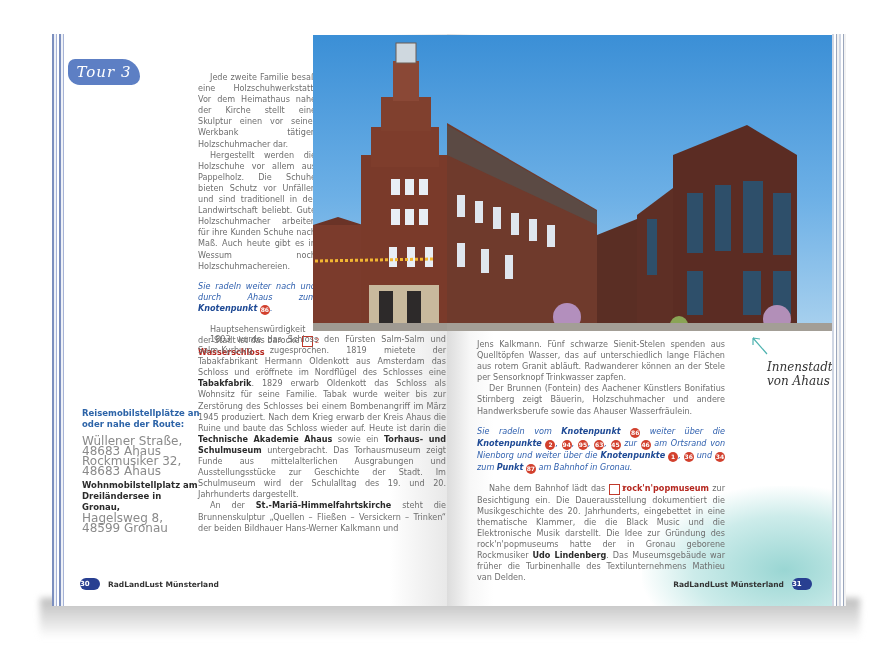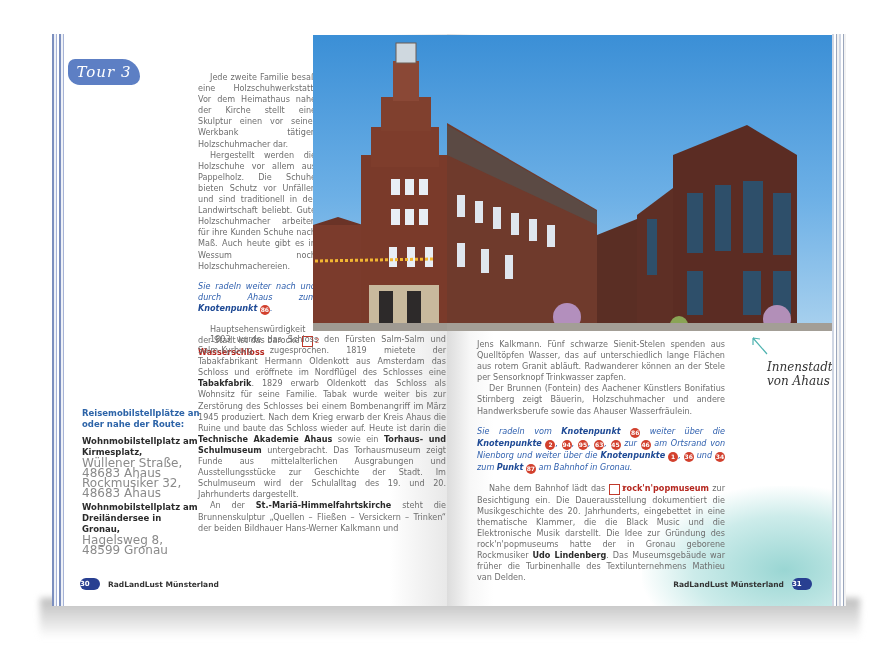--- a/index.html
+++ b/index.html
@@ -69,21 +69,20 @@
     </div>
 
     <div class="col-text" style="left:134px; top:300px; width:248px;">
       <p><span>1803 wurde das Schloss den Fürsten Salm-Salm und Salm-Kyrburg zugesprochen. 1819 mietete der Tabakfabrikant Hermann Oldenkott aus Amsterdam das Schloss und eröffnete im Nordflügel des Schlosses eine </span><b>Tabakfabrik</b><span>. 1829 erwarb Oldenkott das Schloss als Wohnsitz für seine Familie. Tabak wurde weiter bis zur Zerstörung des Schlosses bei einem Bombenangriff im März 1945 produziert. Nach dem Krieg erwarb der Kreis Ahaus die Ruine und baute das Schloss wieder auf. Heute ist darin die </span><b>Technische Akademie Ahaus</b><span> sowie ein </span><b>Torhaus- und Schulmuseum</b><span> untergebracht. Das Torhausmuseum zeigt Funde aus mittelalterlichen Ausgrabungen und Ausstellungsstücke zur Geschichte der Stadt. Im Schulmuseum wird der Schulalltag des 19. und 20. Jahrhunderts dargestellt.</span></p>
       <p><span>An der </span><b>St.-Mariä-Himmelfahrtskirche</b><span> steht die Brunnenskulptur „Quellen – Fließen – Versickern – Trinken“ der beiden Bildhauer Hans-Werner Kalkmann und</span></p>
     </div>
 
     <div class="sidebar">
       <div class="sb-title">Reisemobilstellplätze an oder nahe der Route:</div>
       <div>
-        <div class="sb-name">Wohnmobilstellplatz am Kirmesplatz,</div>
         <div class="sb-addr">Wüllener Straße,</div>
         <div class="sb-addr">48683 Ahaus</div>
       </div>
       <div>
         <div class="sb-addr">Rockmusiker 32,</div>
         <div class="sb-addr">48683 Ahaus</div>
       </div>
       <div>
         <div class="sb-name">Wohnmobilstellplatz am Dreiländersee in Gronau,</div>
         <div class="sb-addr">Hagelsweg 8,</div>

